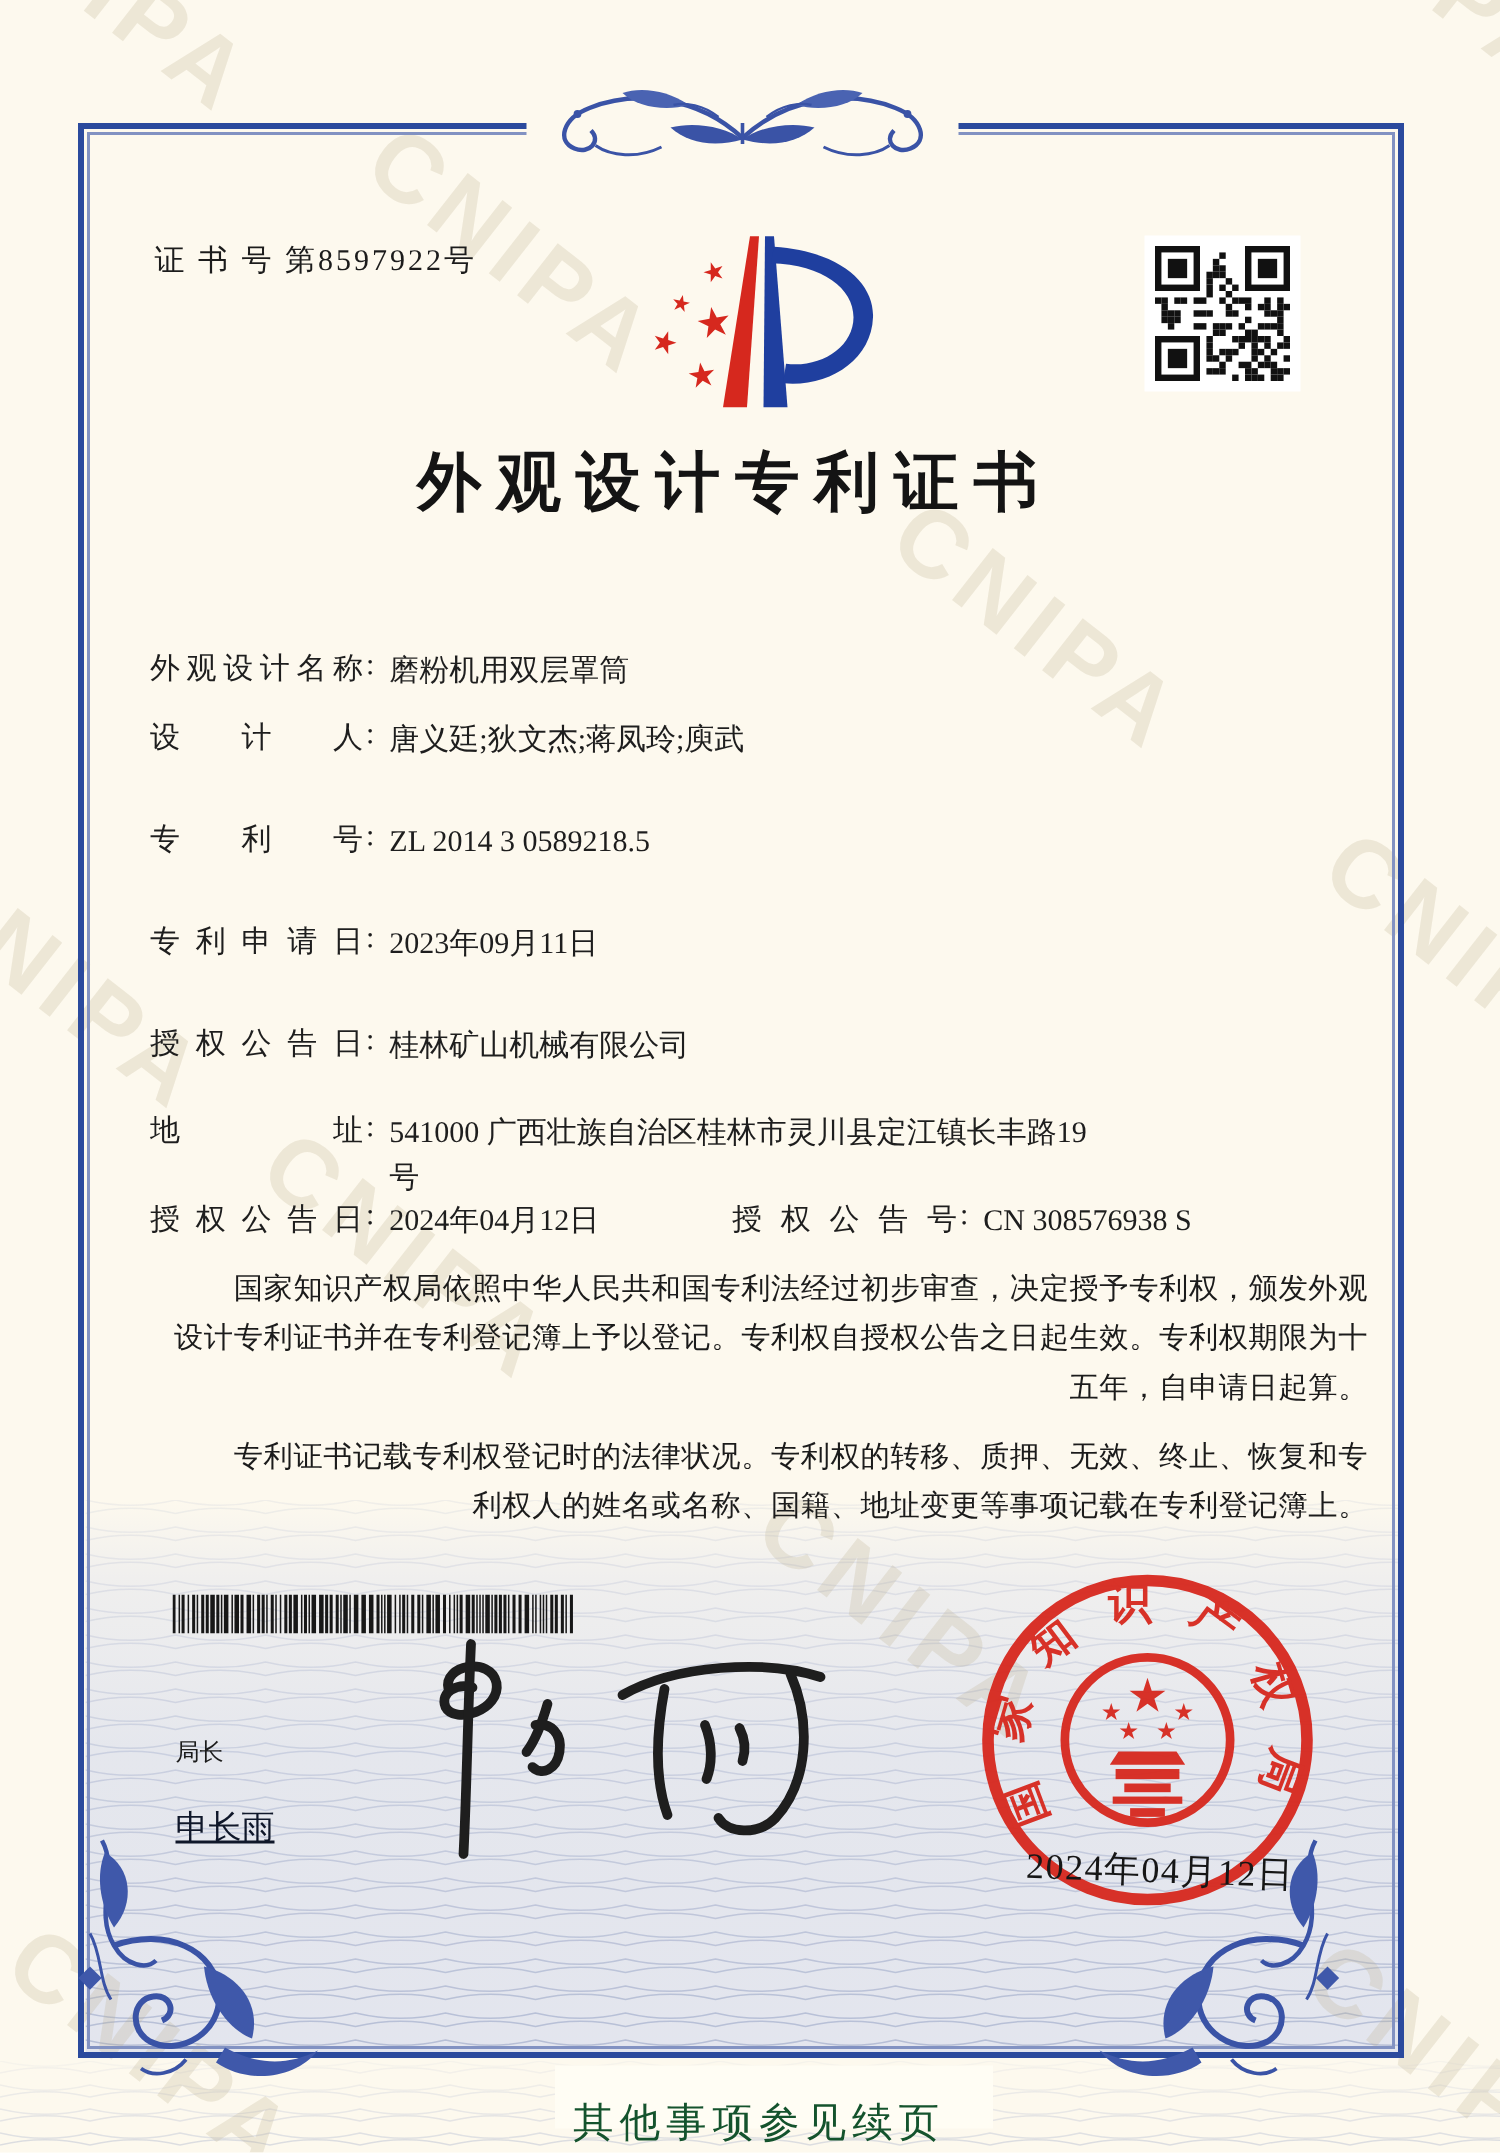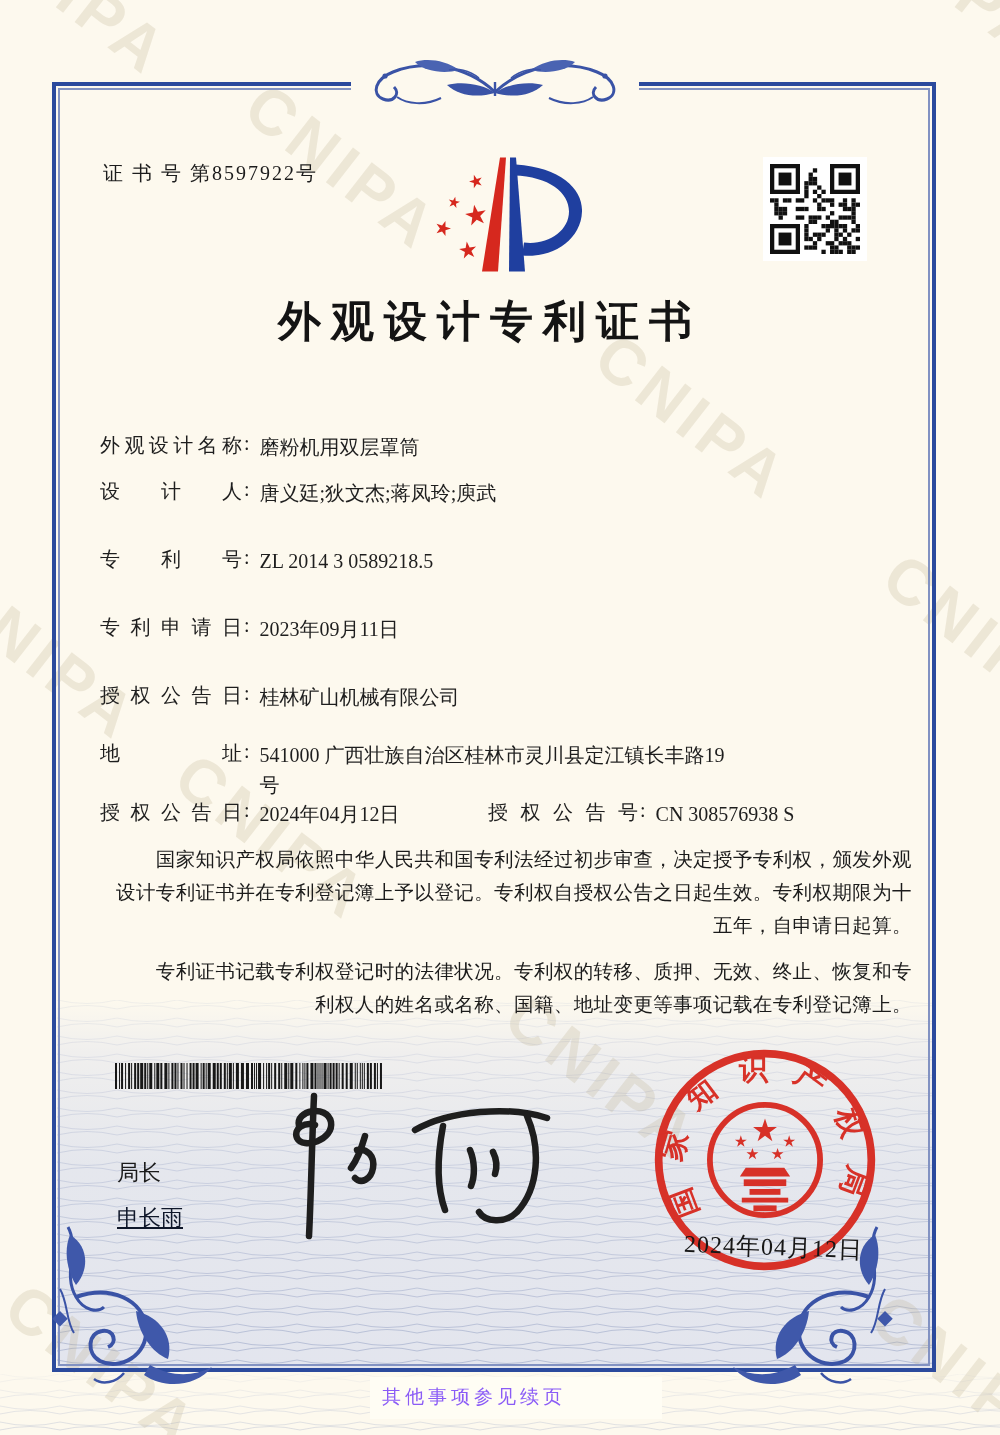--- a/index.html
+++ b/index.html
@@ -37,30 +37,30 @@
   .val{display:inline-block;vertical-align:top;line-height:30px;}
   .val-addr{width:482px;word-break:break-all;}
   .grp2{position:absolute;left:388px;top:0;}
   .grp2 .lbl{width:150px;}
 
   .body-text{position:absolute;left:100px;top:843px;width:812px;z-index:5;font-size:19.5px;
     line-height:33px;color:#1b1b1b;letter-spacing:.4px;text-align:right;}
   .body-text p{margin:0 0 13px 0;text-indent:2em;}
 
   .barcode{position:absolute;left:115px;top:1063px;width:272px;height:26px;z-index:5;}
-  .signer-title{position:absolute;left:117px;top:1158px;z-index:5;font-family:"Liberation Sans",sans-serif;font-size:22px;color:#1b1b1b;}
+  .signer-title{position:absolute;left:117px;top:1158px;z-index:5;font-family:"Liberation Sans",sans-serif;font-size:16px;color:#1b1b1b;}
   .signer-name{position:absolute;left:117px;top:1203px;z-index:5;font-family:"Liberation Sans",sans-serif;font-size:22px;color:#0f172a;text-decoration:underline;}
   .signature{position:absolute;left:265px;top:1088px;width:300px;height:155px;z-index:5;}
 
   .seal{position:absolute;left:649px;top:1044px;width:232px;height:232px;z-index:6;opacity:.95;}
   .seal-date{position:absolute;left:684px;top:1231px;z-index:7;font-size:24px;letter-spacing:1px;color:#161616;transform:rotate(2deg);}
 
   .page-info{position:absolute;left:52px;top:1326px;width:876px;text-align:center;z-index:5;font-size:16px;color:#222;}
   .footer-note-box{position:absolute;left:370px;top:1377px;width:292px;height:42px;background:#fffdf4;z-index:5;}
-  .footer-note{position:absolute;left:12px;top:7px;font-size:19px;letter-spacing:4px;color:#8b5cf6;white-space:nowrap;}
+  .footer-note{position:absolute;left:12px;top:20px;font-size:27px;letter-spacing:4px;color:#14532d;white-space:nowrap;}
 </style>
 </head>
 <body>
 
 <div class="page">
 
   <div>
       <div class="wm" style="left: -40px; top: -45px;">CNIPA</div>
       <div class="wm" style="left: 840px; top: -60px;">CNIPA</div>
       <div class="wm" style="left: 230px; top: 130px;">CNIPA</div>

